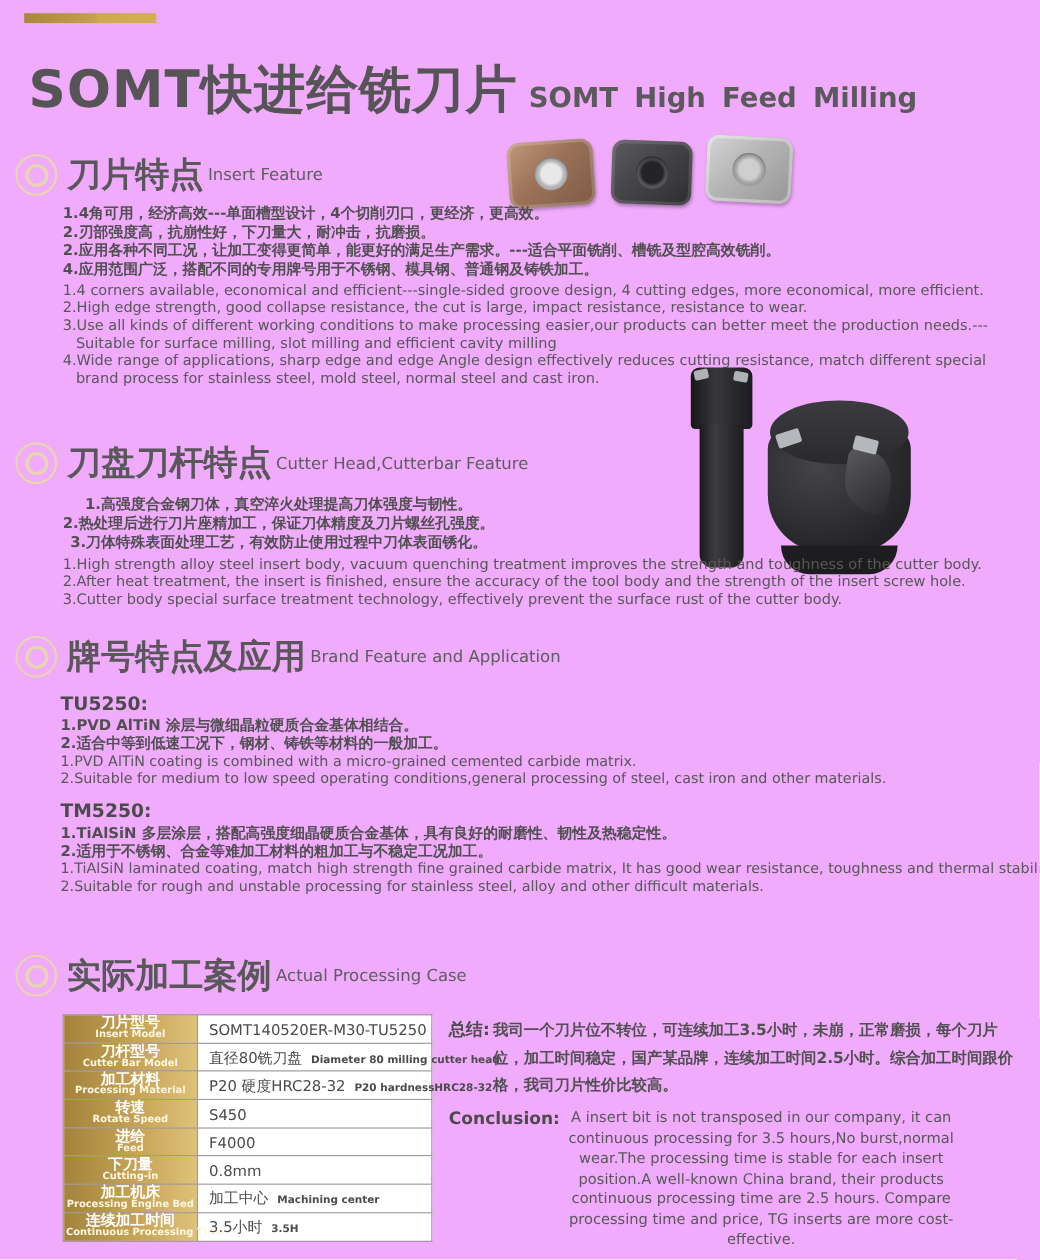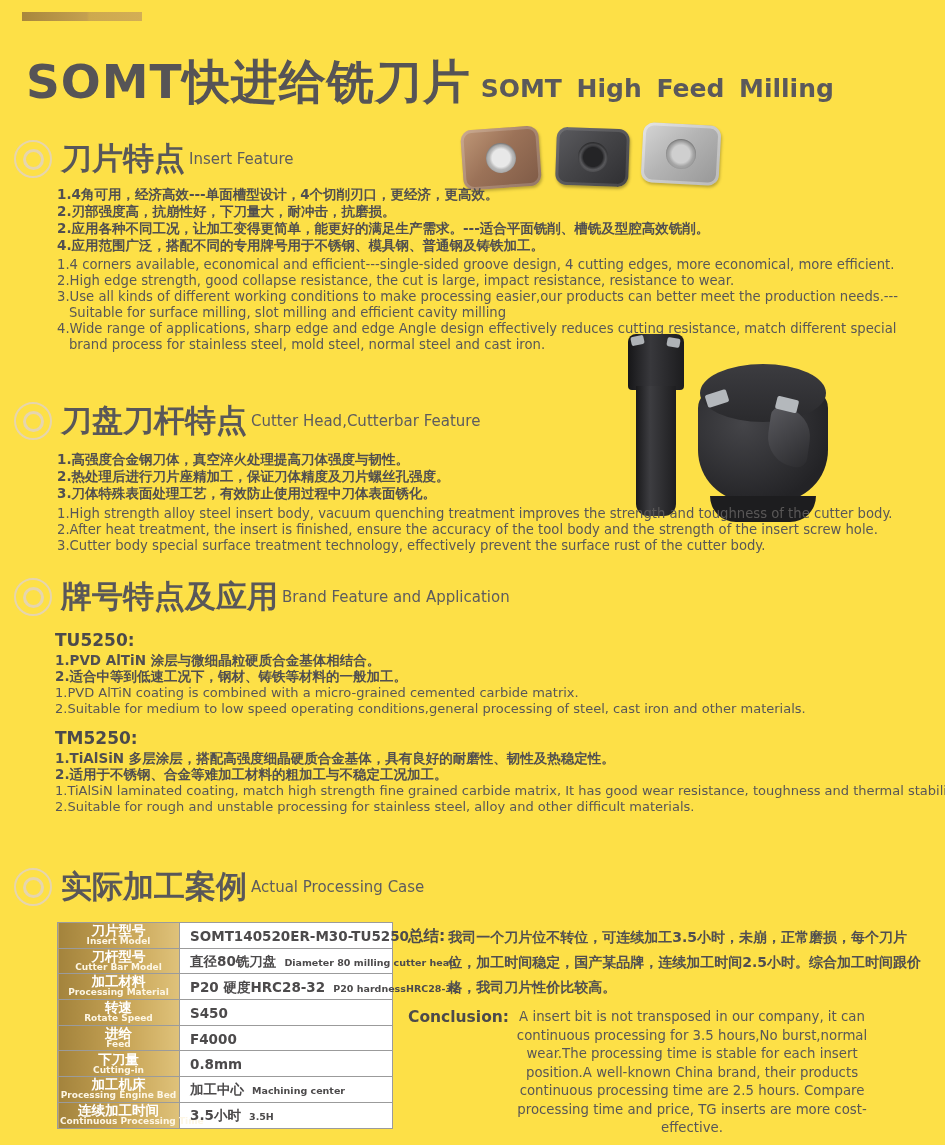--- a/index.html
+++ b/index.html
@@ -1,18 +1,18 @@
 <!DOCTYPE html>
 <html><head>
 <meta charset="utf-8">
 <style>
   * { margin:0; padding:0; box-sizing:border-box; }
   html,body { background:#ffffff; }
   body { font-family:"DejaVu Sans","Liberation Sans",sans-serif; color:#595757; }
-  .page { position:relative; width:945px; height:1145px; background:#fde047; overflow:hidden; }
+  .page { position:relative; width:945px; height:1145px; background:#f0abfc; overflow:hidden; }
 
   
   .gold-bar { position:absolute; left:22px; top:12px; width:120px; height:9px;
     background:linear-gradient(90deg,#a8873c 0%,#c4a050 54%,#cda94e 56%,#d3ae55 100%); }
 
   
   .title-row { position:absolute; left:26px; top:56px; display:flex; align-items:flex-end; white-space:nowrap; }
   .title-cn { font-size:47px; font-weight:800; color:#565456; letter-spacing:1px; line-height:1.1; }
   .title-en { font-size:25px; font-weight:700; color:#5b595b; margin-left:10px; margin-bottom:5px; word-spacing:6px; }
 
@@ -63,21 +63,21 @@
   .cutterhead .ch-tip.c2 { left:78px; top:34px; transform:rotate(14deg); }
   .cutterhead .ch-groove { position:absolute; left:70px; top:44px; width:42px; height:58px; background:linear-gradient(135deg,#59595e,#2a2a2d); border-radius:10px 30px 10px 30px; transform:rotate(8deg); }
 
   
   .case-table { position:absolute; left:57px; top:922px; border-collapse:collapse; table-layout:fixed; width:336px; }
   .case-table td { border:1px solid #9b9b9b; height:25.7px; vertical-align:middle; }
   .td-head { width:122px; background:linear-gradient(90deg,#a3833c 0%,#c7a456 55%,#dfc27a 100%); text-align:center; padding:1px 2px; }
   .td-head .h-cn { display:block; font-size:13.5px; font-weight:700; color:#ffffff; line-height:13px; }
   .td-head .h-en { display:block; font-size:9px; font-weight:600; color:#fdf6e4; line-height:9.5px; white-space:nowrap; }
   .td-val { background:#fff; padding-left:10px; white-space:nowrap; }
-  .td-val .v-main { font-size:13.5px; font-weight:700; color:#4c4a4b;text-align:center; }
+  .td-val .v-main { font-size:13.5px; font-weight:400; color:#4c4a4b;text-align:center; }
   .td-val .v-small { font-size:9.5px; font-weight:600; color:#4c4a4b; margin-left:3px; }
 
   
   .summary { position:absolute; left:408px; top:925px; display:flex; width:520px; }
   .summary-label { font-size:15.5px; font-weight:800; color:#4c4a4b; flex:0 0 auto; line-height:22px; }
   .summary-text { font-size:14px; font-weight:600; color:#514f50; line-height:25px; margin-left:3px; width:478px; }
   .conclusion { position:absolute; left:408px; top:1008px; display:flex; width:520px; }
   .conclusion-label { font-size:15.5px; font-weight:800; color:#4c4a4b; flex:0 0 auto; line-height:19px; }
   .conclusion-text { font-size:13.3px; font-weight:400; color:#595757; line-height:18.5px; margin-left:7px; width:352px;text-align:center; }
 </style>
@@ -145,21 +145,21 @@
   </div>
   <div class="cutterhead">
     <div class="ch-body"></div>
     <div class="ch-top"></div>
     <div class="ch-groove"></div>
     <div class="ch-tip c1"></div>
     <div class="ch-tip c2"></div>
     <div class="ch-flange"></div>
   </div>
 
-  <ul class="cn-list" style="left:57px; top:451px;">
+  <ul class="cn-list" style="left:57px; top:451px;text-align:center;">
     <li>1.高强度合金钢刀体，真空淬火处理提高刀体强度与韧性。</li>
     <li>2.热处理后进行刀片座精加工，保证刀体精度及刀片螺丝孔强度。</li>
     <li>3.刀体特殊表面处理工艺，有效防止使用过程中刀体表面锈化。</li>
   </ul>
 
   <ul class="en-list" style="left:57px; top:506px; width:876px;">
     <li>1.High strength alloy steel insert body, vacuum quenching treatment improves the strength and toughness of the cutter body.</li>
     <li>2.After heat treatment, the insert is finished, ensure the accuracy of the tool body and the strength of the insert screw hole.</li>
     <li>3.Cutter body special surface treatment technology, effectively prevent the surface rust of the cutter body.</li>
   </ul>

